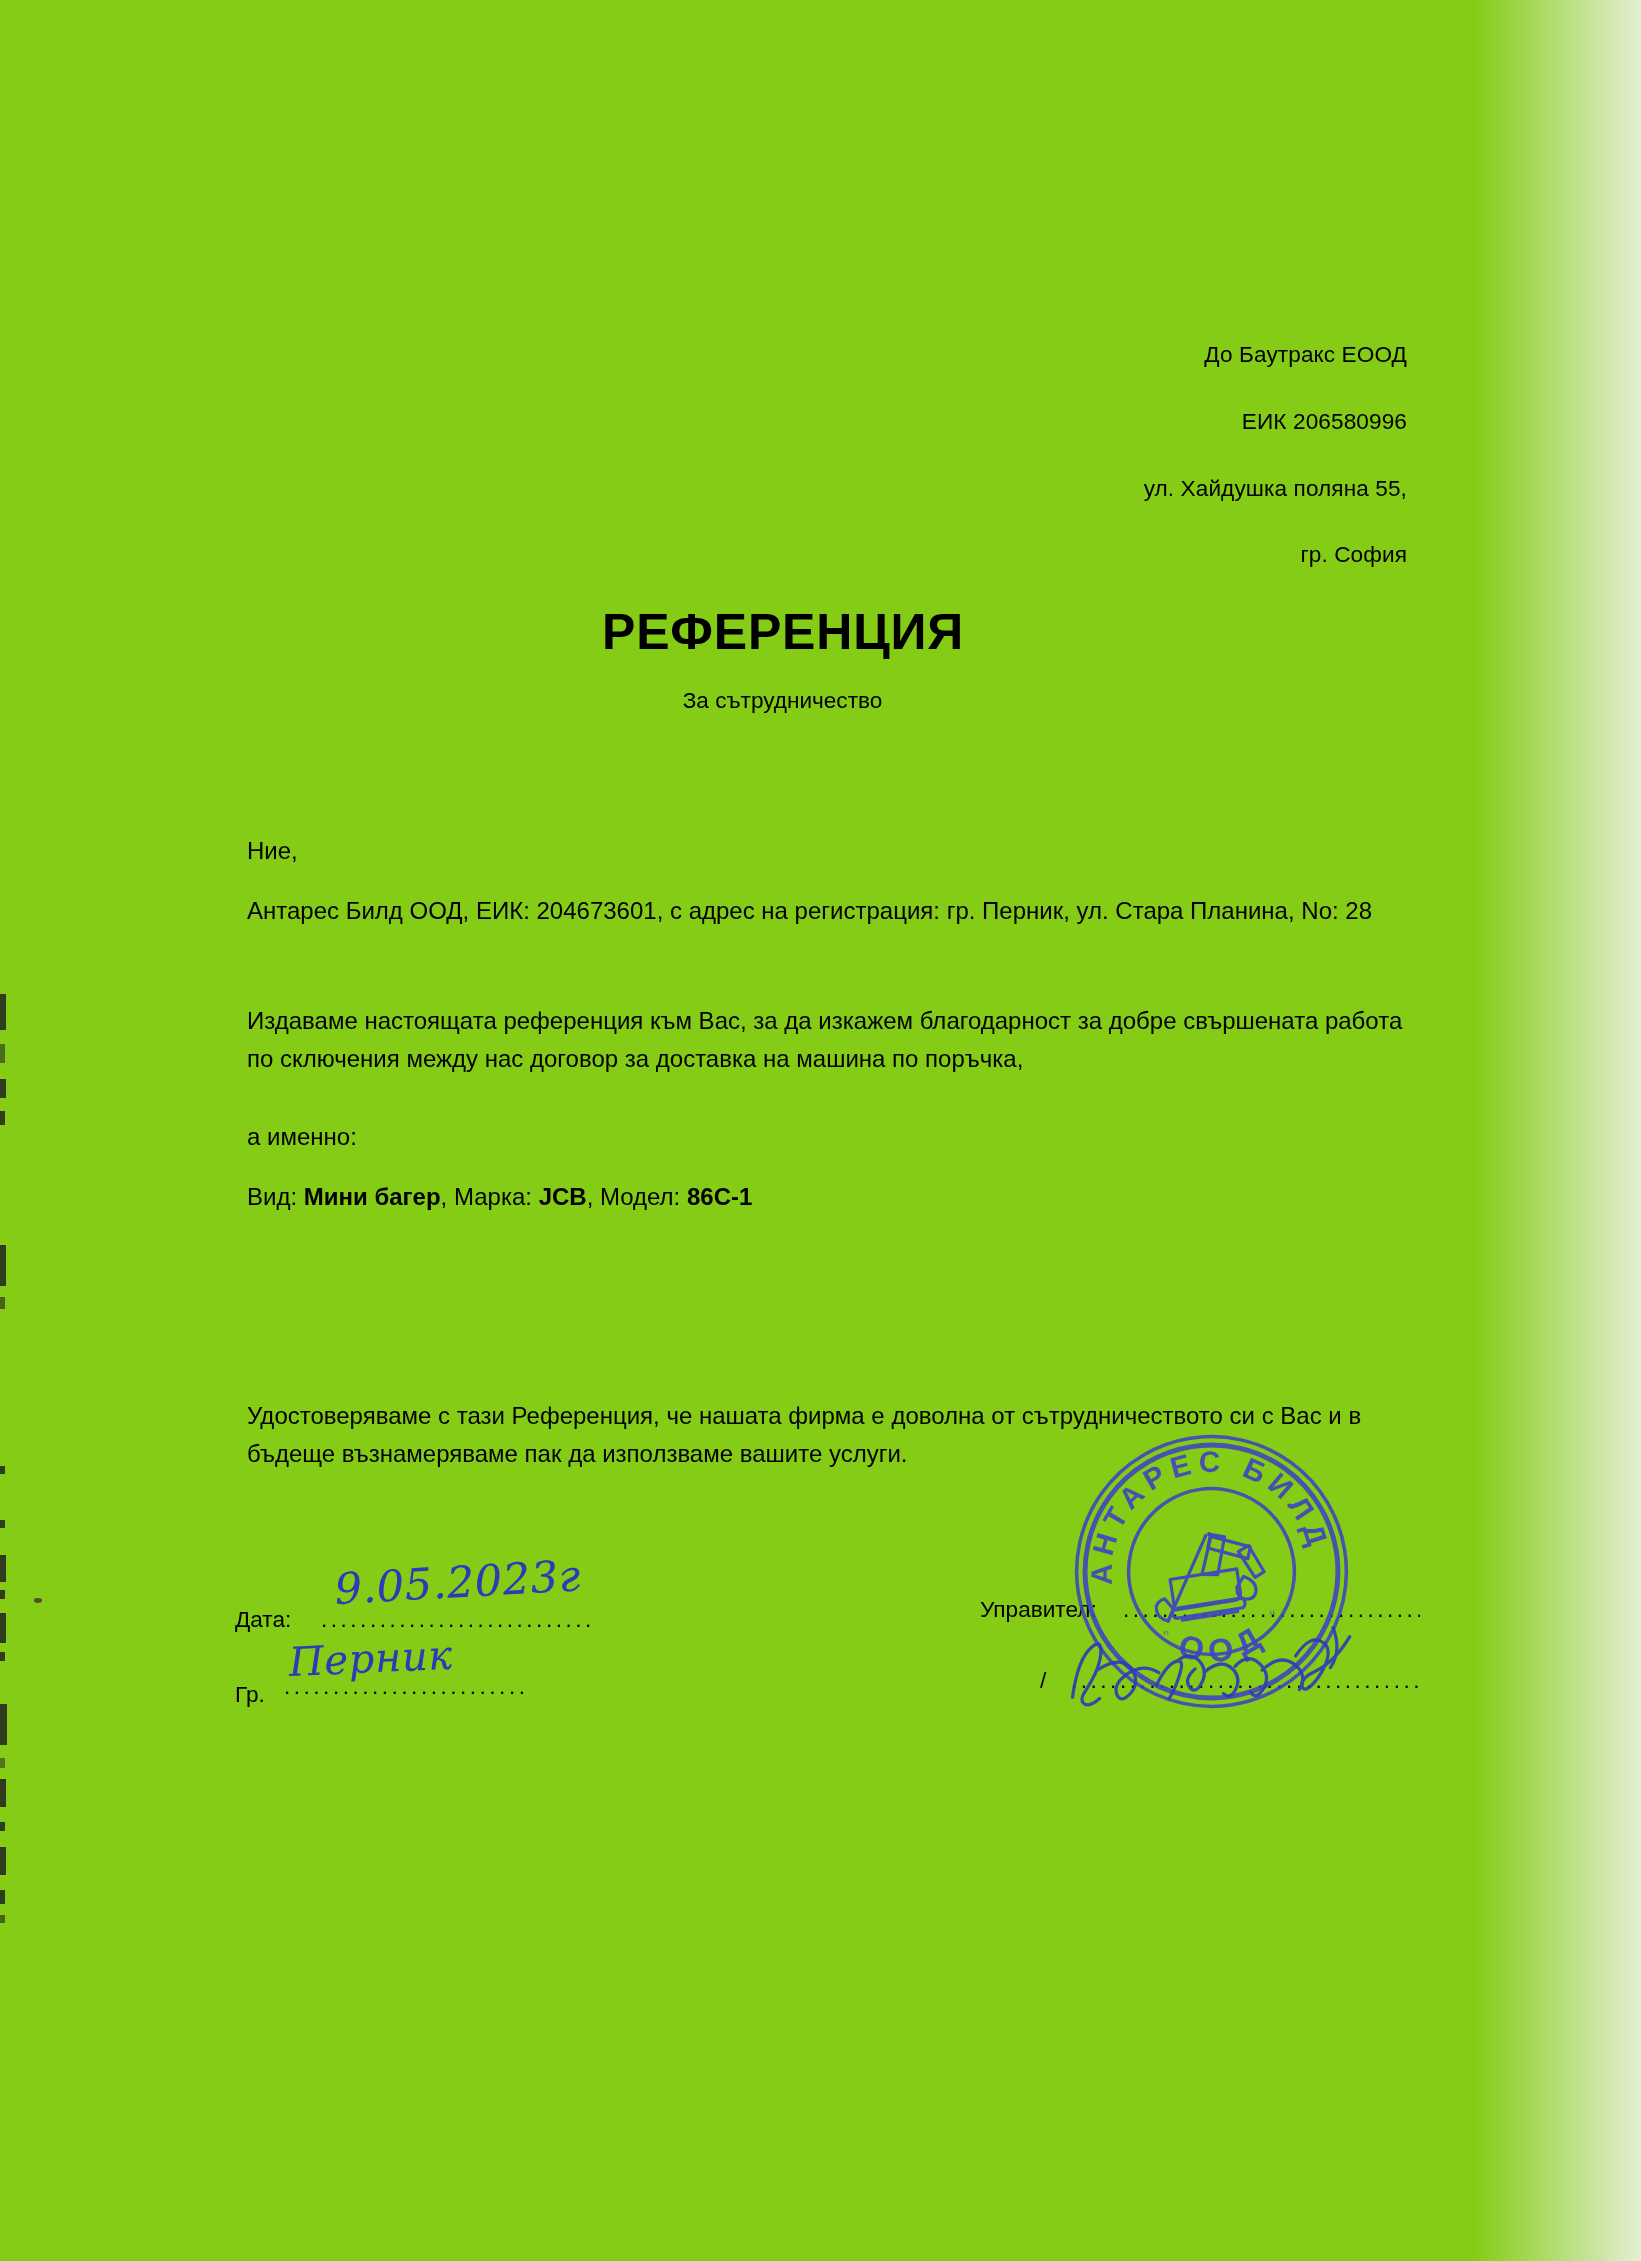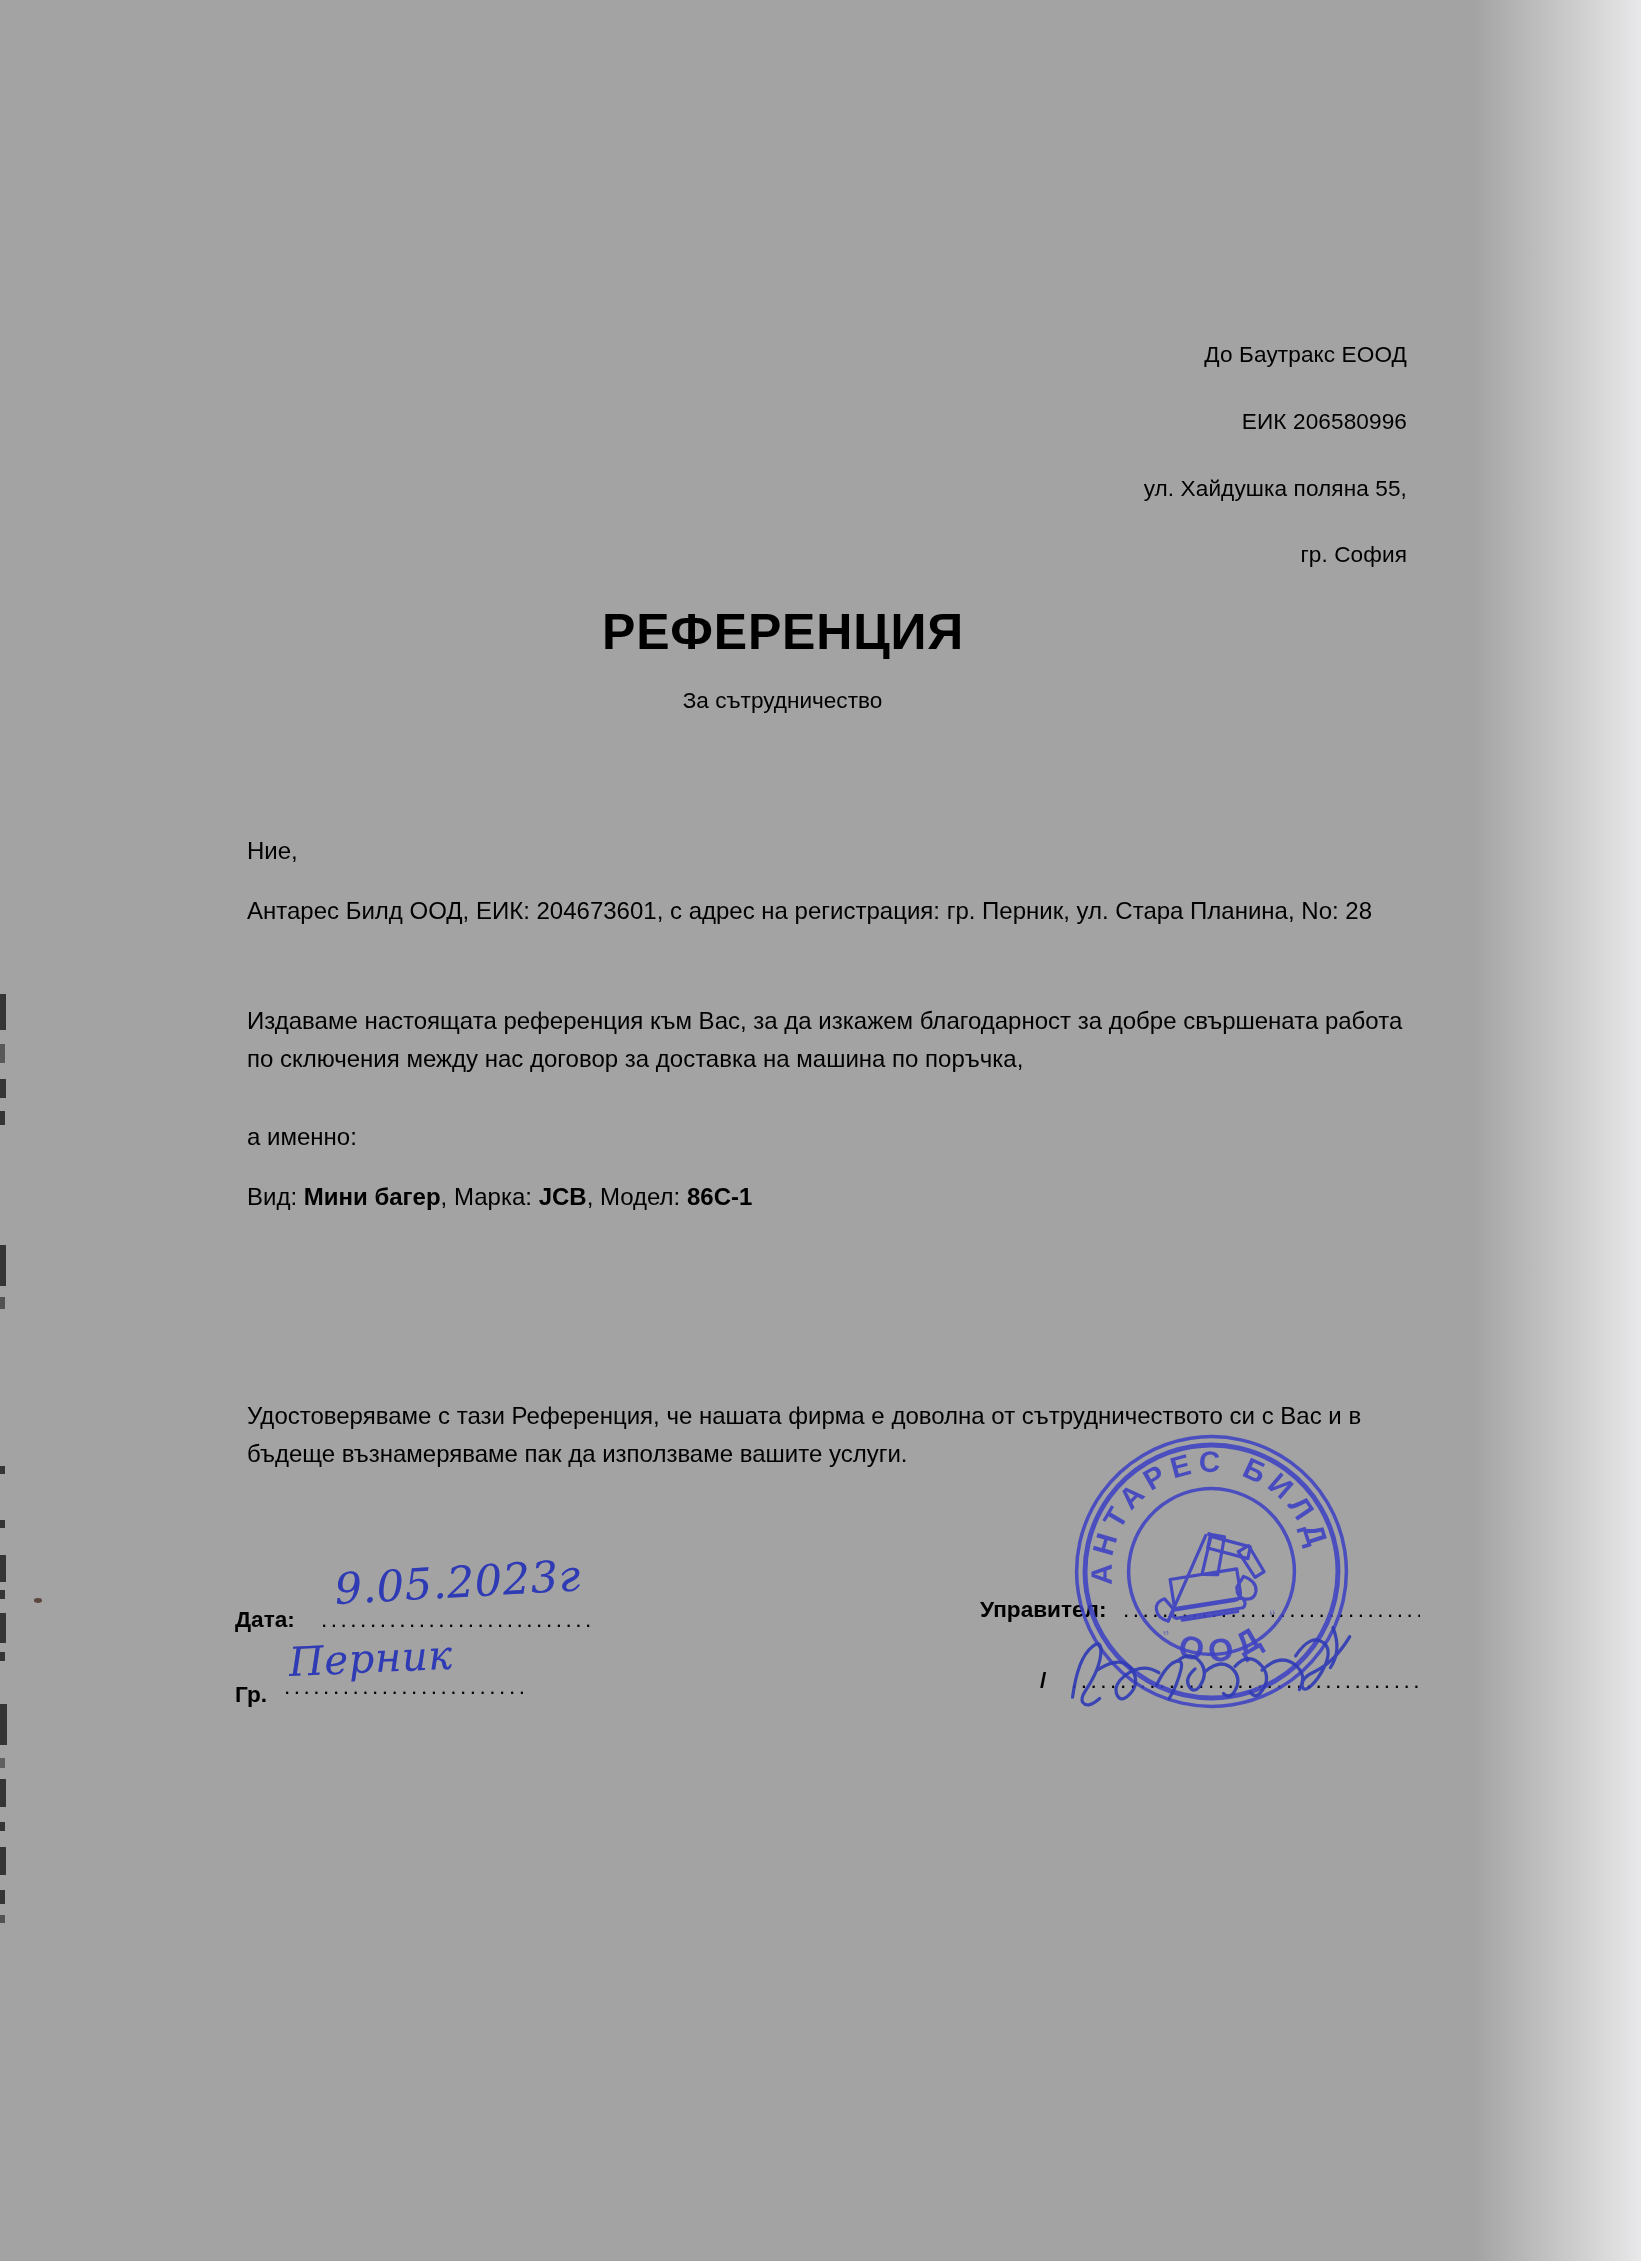--- a/index.html
+++ b/index.html
@@ -6,21 +6,21 @@
   html, body {
     margin: 0;
     padding: 0;
     background: #ffffff;
   }
 
   #page {
     position: relative;
     width: 1642px;
     height: 2261px;
-    background: #a3a3a3;
+    background: #84cc16;
     overflow: hidden;
     font-family: "Liberation Sans", sans-serif;
     color: #000000;
     -webkit-font-smoothing: antialiased;
   }
 
   
   .scan-tint {
     position: absolute;
     top: 0;
@@ -112,21 +112,20 @@
   .p-certify  { top: 1397px; }
 
   .bold { font-weight: bold; }
 
   
   .sig-label {
     position: absolute;
     font-size: 22.6px;
     line-height: 1;
     white-space: nowrap;
-    font-weight: bold;
   }
   .lbl-data      { left: 235px; top: 1609px; }
   .lbl-gr        { left: 235px; top: 1684px; }
   .lbl-upravitel { left: 980px; top: 1599px; }
   .lbl-slash     { left: 1040px; top: 1670px; }
 
   .dots {
     position: absolute;
     border-bottom: 0px;
     color: #000;

